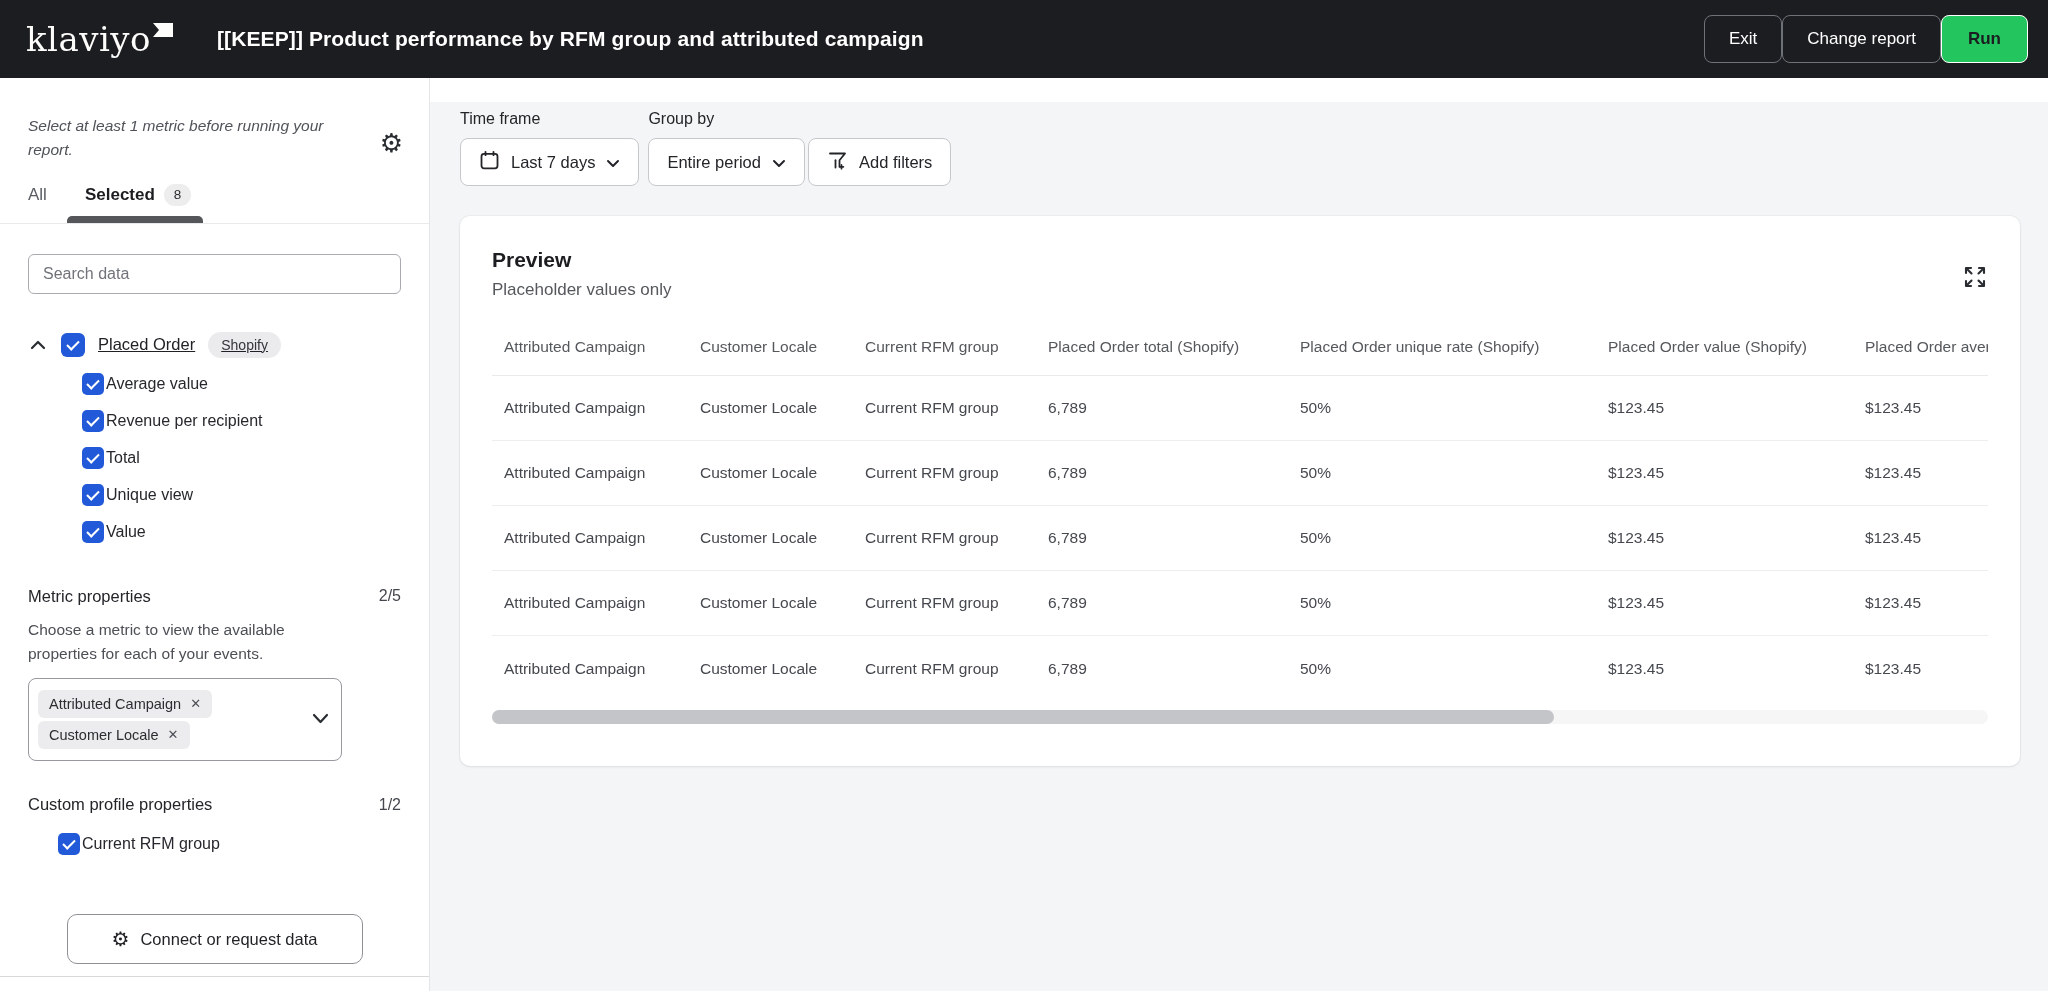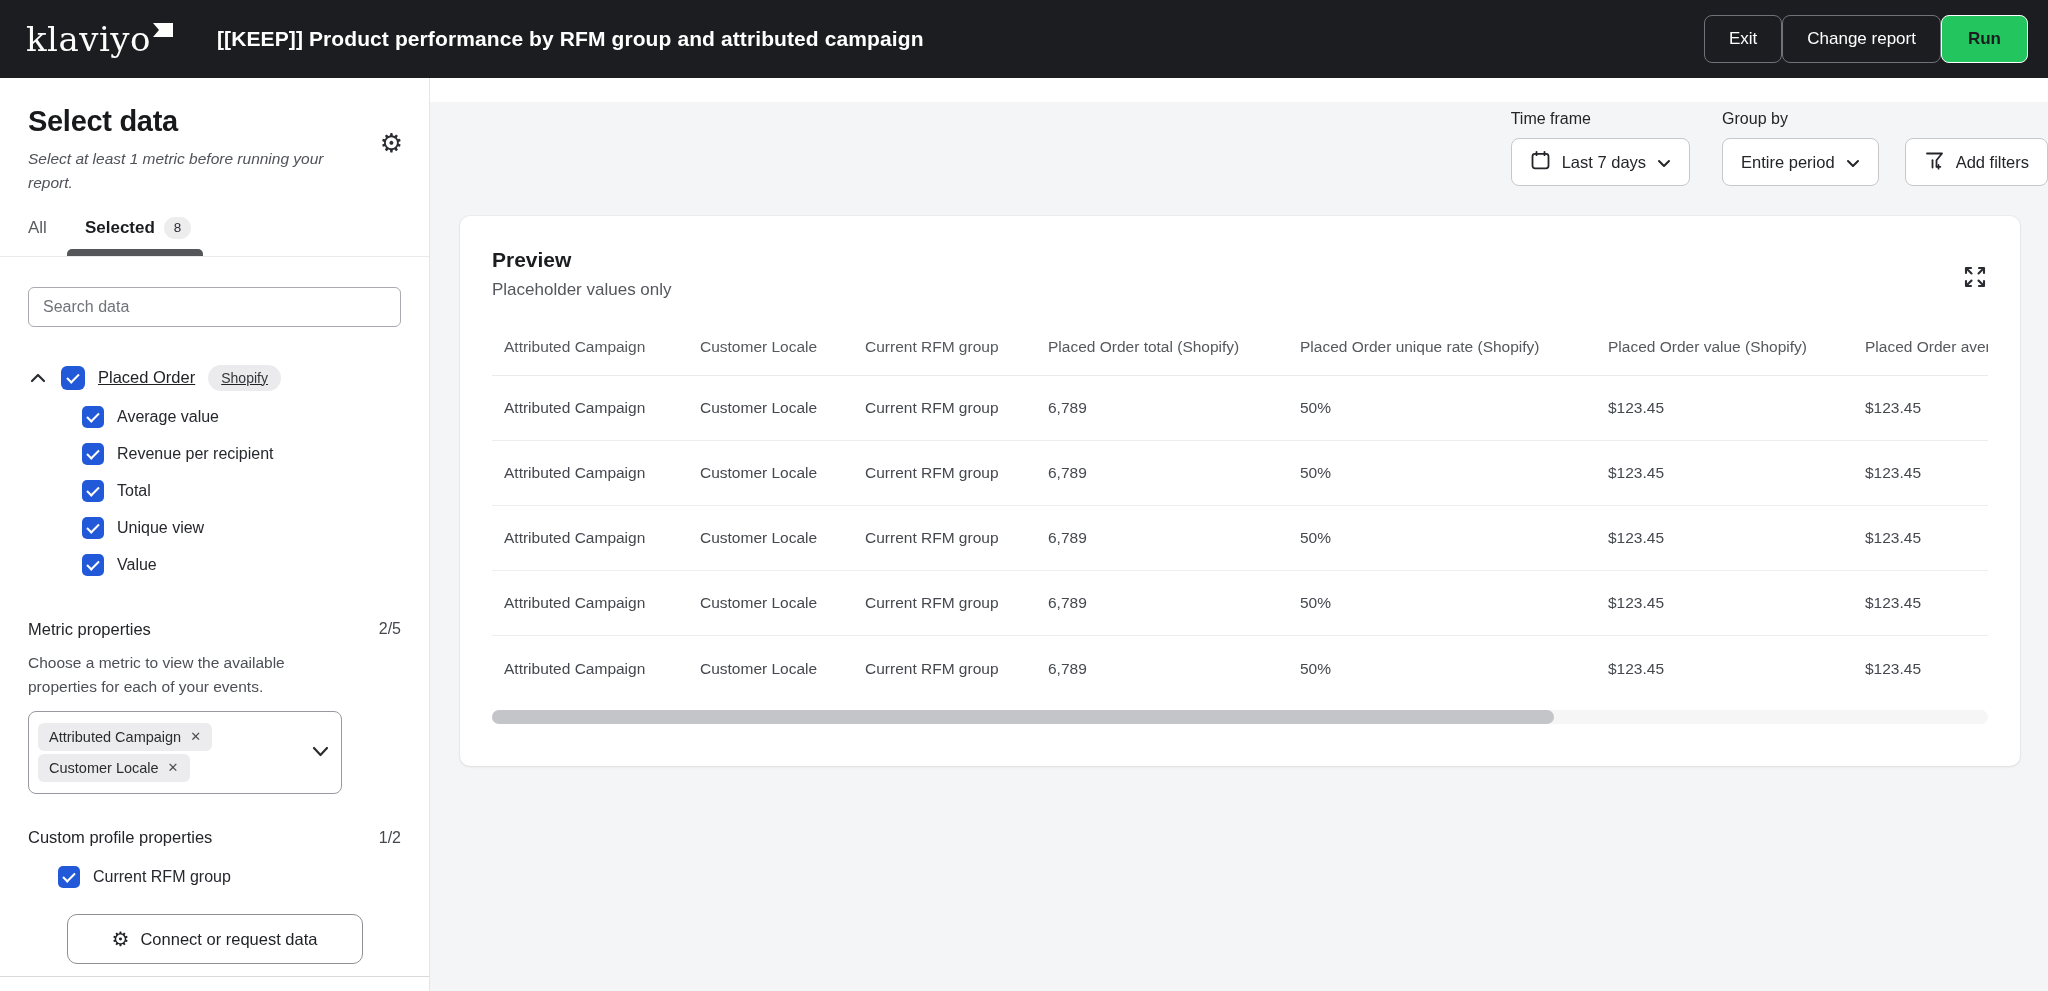--- a/index.html
+++ b/index.html
@@ -189,21 +189,21 @@
     border-radius: 999px;
     padding: 6px 13px;
     line-height: 1;
   }
   .metric-children { margin-top: 6px; }
   .metric-child {
     margin-top: 15px;
     margin-left: 54px;
     display: flex;
     align-items: center;
-    gap: 13px;
+    gap: 2px;
     font-size: 16px;
     color: #26282d;
   }
 
   .props-head {
     margin-top: 44px;
     display: flex;
     justify-content: space-between;
     align-items: center;
   }
@@ -281,22 +281,21 @@
   main { flex: 1; background: #ffffff; position: relative; overflow: hidden; }
   .surface {
     position: absolute;
     top: 24px; left: 0; right: 0; bottom: 0;
     background: #f4f5f6;
   }
   .filter-bar {
     display: flex;
     align-items: flex-end;
     padding: 8px 0 0 30px;
-    gap: 32px;
-    justify-content: flex-end;
+    gap: 9px;
   }
   .filter-group { display: flex; flex-direction: column; }
   .filter-label { font-size: 16px; color: #232529; margin-bottom: 10px; }
   .fbtn {
     height: 48px;
     background: #ffffff;
     border: 1px solid #c6c8cc;
     border-radius: 8px;
     display: flex;
     align-items: center;
@@ -392,21 +391,20 @@
   <div class="header-actions">
     <button class="hbtn">Exit</button>
     <button class="hbtn">Change report</button>
     <button class="hbtn primary">Run</button>
   </div>
 </header>
 
 <div class="app-body">
 
   <aside class="sidebar">
-    <h1>Select data</h1>
     <button class="sidebar-gear">⚙</button>
     <p class="sidebar-sub">Select at least 1 metric before running your report.</p>
 
     <div class="tabs">
       <span class="tab">All</span>
       <span class="tab active">
         <span>Selected</span>
         <span class="count-badge">8</span>
       </span>
     </div>

